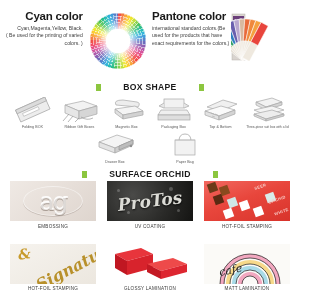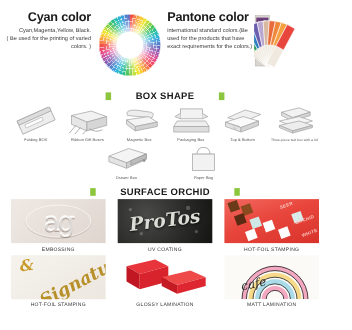--- a/index.html
+++ b/index.html
@@ -76,21 +76,21 @@
   
   .box-row { display: flex; justify-content: center; align-items: flex-end; }
   .box-row-1 { gap: 3px; padding: 3px 6px 0 6px; }
   .box-row-2 { gap: 26px; padding: 2px 0 0 0; }
   .box-cell { width: 44px; display: flex; flex-direction: column; align-items: center; }
   .box-art { height: 26px; display: flex; align-items: flex-end; justify-content: center; }
   .box-cap { font-size: 3.6px; color: #555; margin-top: 2px; text-align: center;
              line-height: 5px; white-space: nowrap; letter-spacing: 0.05px; }
 
   
-  .sf-grid { display: flex; flex-direction: column; align-items: center; gap: 3px; }
+  .sf-grid { display: flex; flex-direction: column; align-items: center; gap: 15px; }
   .sf-row { display: flex; justify-content: center; gap: 9px; }
   .sf-cell { width: 88px; display: flex; flex-direction: column; align-items: center; }
   .sf-img { width: 86px; height: 40px; position: relative; overflow: hidden;
             background: #efeae6; }
   .sf-cap { font-size: 4.6px; color: #3a3a3a; letter-spacing: 0.25px;
             margin-top: 2.5px; text-align: center; }
 
   
   .s-emboss { background: linear-gradient(135deg,#efe9e4 0%, #e6ded8 55%, #ded5ce 100%); }
   .s-emboss .glyph { position: absolute; left: 0; top: 0; width: 100%; height: 100%;

